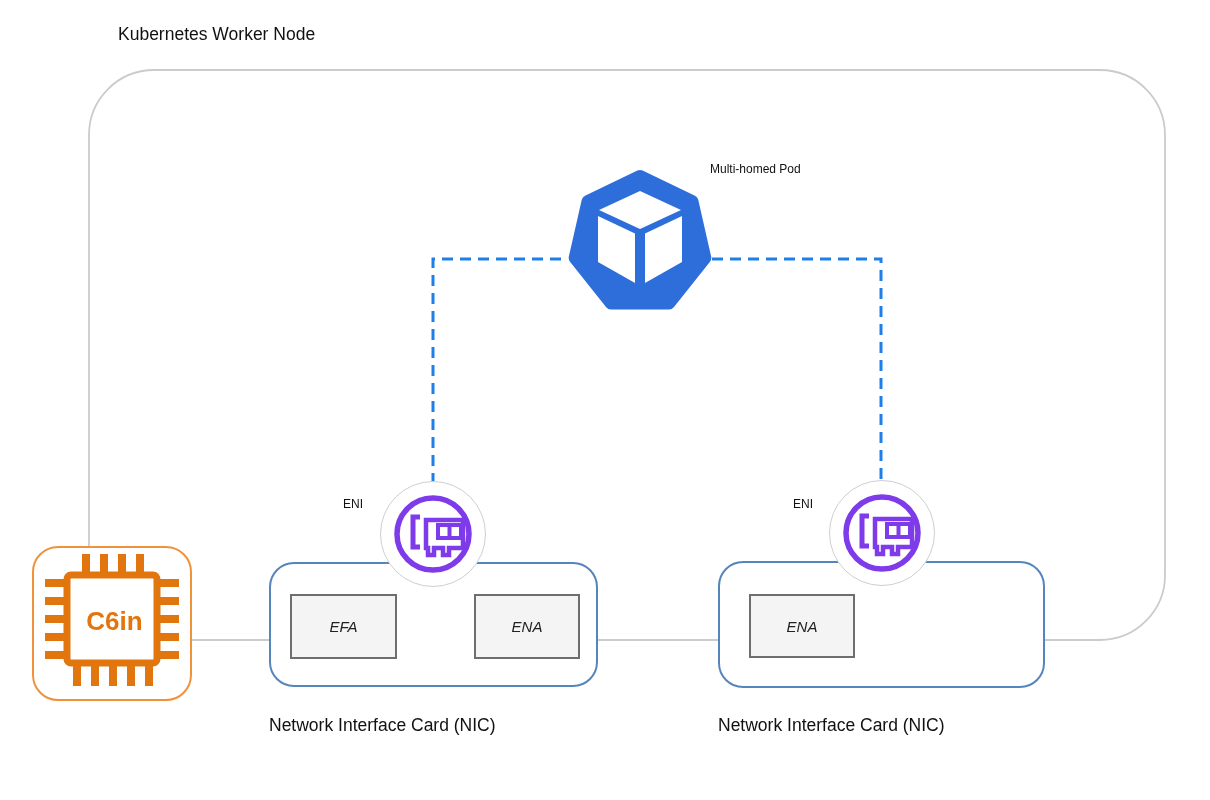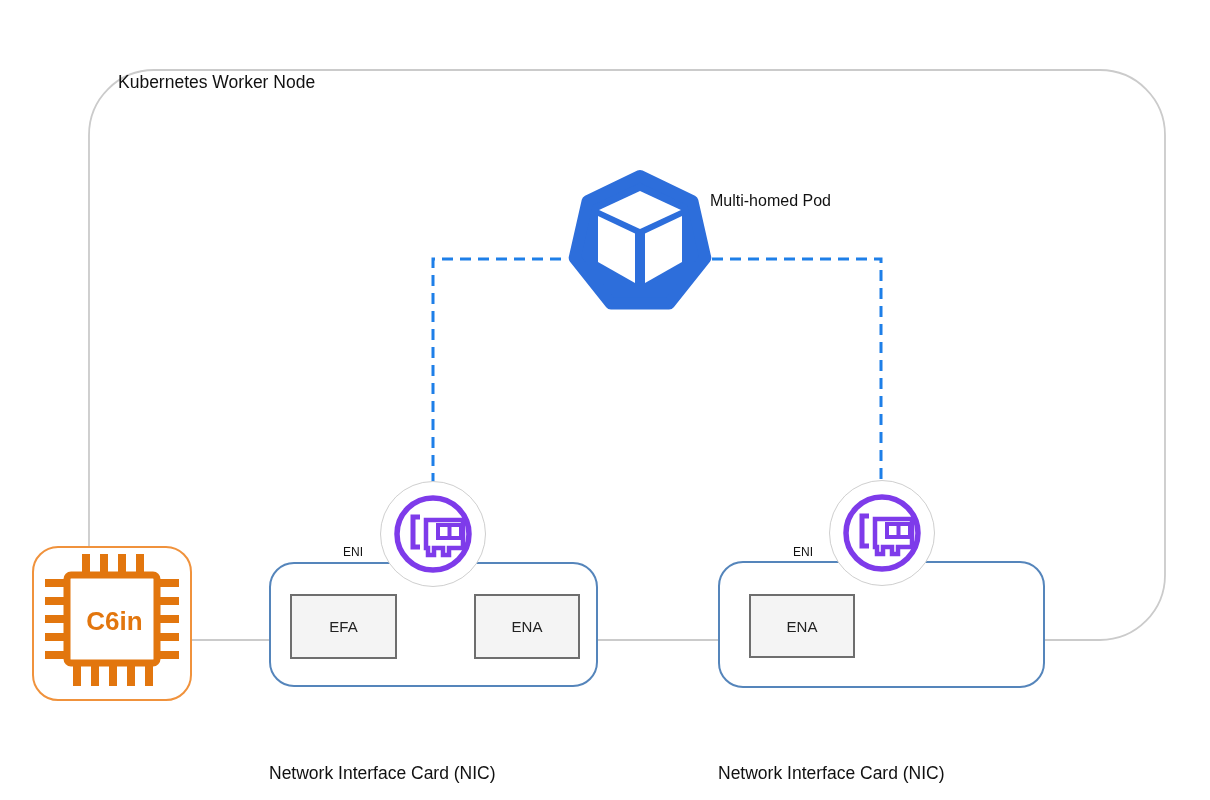--- a/index.html
+++ b/index.html
@@ -7,23 +7,23 @@
     position:relative;width:1210px;height:800px;overflow:hidden;
     background:#ffffff;
     font-family:"Liberation Sans", sans-serif;
     color:#111;
   }
   .layer{position:absolute;left:0;top:0;}
   .worker-box{fill:none;stroke:#cbcbcb;stroke-width:1.8px;}
   .dash{fill:none;stroke:#1e7fe8;stroke-width:3px;stroke-dasharray:11 7;}
   .pod-hept{fill:#2d6edb;stroke:#2d6edb;stroke-width:12px;stroke-linejoin:round;}
   .pod-face{fill:#ffffff;stroke:none;}
-  .label{position:absolute;white-space:nowrap;margin-top:48px;}
+  .label{position:absolute;white-space:nowrap;}
   .title-label{left:118px;top:24px;font-size:17.5px;}
-  .pod-label{left:710px;top:144px;font-size:16px;}
+  .pod-label{left:710px;top:162px;font-size:12px;}
   .eni-label{font-size:12px;}
   .eni-label-left{left:343px;top:497px;}
   .eni-label-right{left:793px;top:497px;}
   .nic-label{font-size:17.5px;text-align:left;}
   .nic-label-left{left:269px;top:715px;width:329px;}
   .nic-label-right{left:718px;top:715px;width:327px;}
   .chip{
     position:absolute;left:32px;top:546px;width:160px;height:155px;
     background:#ffffff;border:2px solid #f0923c;border-radius:26px;
     box-sizing:border-box;
@@ -37,21 +37,21 @@
   }
   .nic{
     position:absolute;background:#ffffff;border:2px solid #5585bb;
     border-radius:25px;box-sizing:border-box;
   }
   .nic-left{left:269px;top:562px;width:329px;height:125px;}
   .nic-right{left:718px;top:561px;width:327px;height:127px;}
   .adapter{
     position:absolute;background:#f4f4f4;border:2px solid #6e6e6e;
     box-sizing:border-box;display:flex;align-items:center;justify-content:center;
-    font-size:15px;color:#222;
+    font-size:15px;color:#222;font-style:italic;
   }
   .adapter-efa{left:19px;top:30px;width:107px;height:65px;}
   .adapter-ena1{left:203px;top:30px;width:106px;height:65px;}
   .adapter-ena2{left:29px;top:31px;width:106px;height:64px;}
   .eni{
     position:absolute;width:106px;height:106px;border-radius:50%;
     background:#ffffff;border:1.5px solid #cfcfcf;box-sizing:border-box;
   }
   .eni-left{left:380px;top:481px;}
   .eni-right{left:829px;top:480px;}

